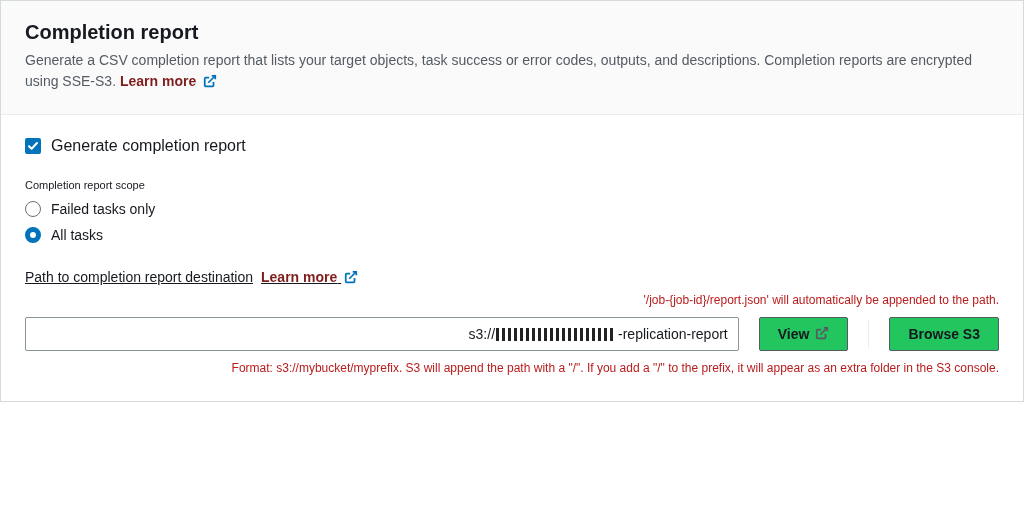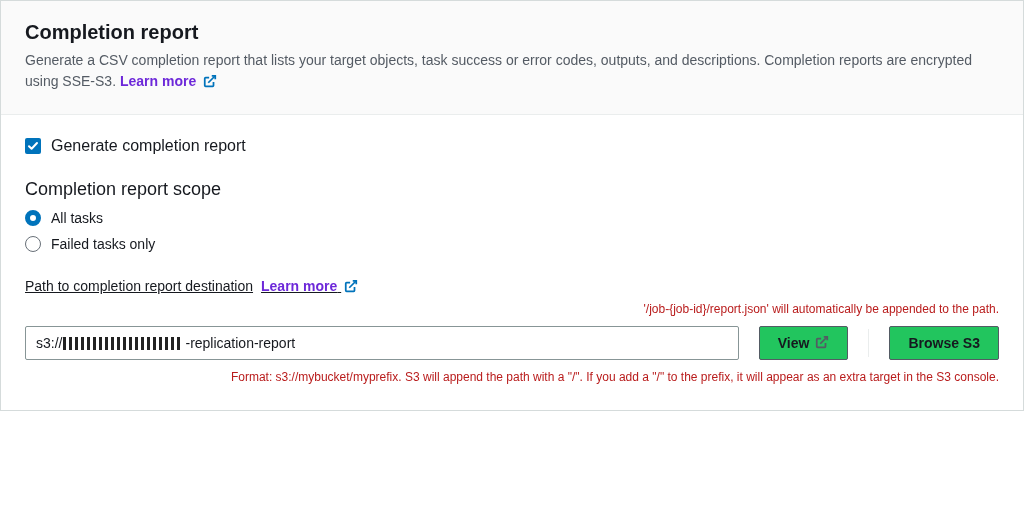--- a/index.html
+++ b/index.html
@@ -29,21 +29,21 @@
       font-weight: 700;
       color: #16191f;
       margin-bottom: 6px;
     }
     .panel-description {
       font-size: 14px;
       color: #545b64;
       line-height: 1.5;
     }
     .learn-more {
-      color: #6d28d9;
+      color: #7f1d1d;
       font-weight: 700;
       text-decoration: none;
       white-space: nowrap;
     }
     .external-icon {
       display: inline-block;
       vertical-align: -2px;
       margin-left: 3px;
     }
     .panel-body {
@@ -67,21 +67,21 @@
       flex-shrink: 0;
     }
     .checkbox svg {
       display: block;
     }
     .checkbox-label {
       font-size: 16px;
       color: #16191f;
     }
     .section-label {
-      font-size: 18px;
+      font-size: 11px;
       color: #16191f;
       margin-bottom: 10px;
     }
     .radio-group {
       display: flex;
       flex-direction: column;
       gap: 10px;
       margin-bottom: 26px;
     }
     .radio-row {
@@ -133,20 +133,21 @@
       flex: 1;
       height: 34px;
       border: 1px solid #879596;
       border-radius: 2px;
       padding: 6px 10px;
       font-size: 14px;
       color: #16191f;
       font-family: inherit;
       display: flex;
       align-items: center;
+      justify-content: flex-end;
     }
     .text-input .redacted {
       display: inline-block;
       width: 120px;
       height: 13px;
       background: repeating-linear-gradient(90deg, #222 0 3px, transparent 3px 6px);
       vertical-align: middle;
       margin: 0 2px 0 1px;
     }
     .btn {
@@ -199,26 +200,26 @@
         <svg width="12" height="12" viewBox="0 0 12 12">
           <path d="M2 6.2 L4.6 8.8 L10 3" stroke="#ffffff" stroke-width="2" fill="none" stroke-linecap="round" stroke-linejoin="round"></path>
         </svg>
       </span>
       <span class="checkbox-label">Generate completion report</span>
     </div>
 
     <div class="section-label">Completion report scope</div>
     <div class="radio-group">
       <div class="radio-row">
+        <span class="radio"></span>
+        <span class="radio-label">Failed tasks only</span>
+      </div>
+      <div class="radio-row">
         <span class="radio selected"></span>
         <span class="radio-label">All tasks</span>
-      </div>
-      <div class="radio-row">
-        <span class="radio"></span>
-        <span class="radio-label">Failed tasks only</span>
       </div>
     </div>
 
     <div class="path-header">
       <span class="path-header-label">Path to completion report destination</span>
       <a href="#" class="learn-more">
         <span>Learn more</span>
         <span class="external-icon">
           <svg width="14" height="14" viewBox="0 0 16 16" fill="none" stroke="#0073bb" stroke-width="2">
             <path d="M10 2h4v4"></path>
@@ -245,16 +246,16 @@
             <path d="M12 9v4a1 1 0 0 1-1 1H3a1 1 0 0 1-1-1V5a1 1 0 0 1 1-1h4"></path>
           </svg>
         </span>
       </button>
       <span class="divider-vert"></span>
       <button class="btn">
         <span>Browse S3</span>
       </button>
     </div>
 
-    <div class="help-text">Format: s3://mybucket/myprefix. S3 will append the path with a "/". If you add a "/" to the prefix, it will appear as an extra target in the S3 console.</div>
+    <div class="help-text">Format: s3://mybucket/myprefix. S3 will append the path with a "/". If you add a "/" to the prefix, it will appear as an extra folder in the S3 console.</div>
 
   </div>
 </div>
 
 </body></html>

